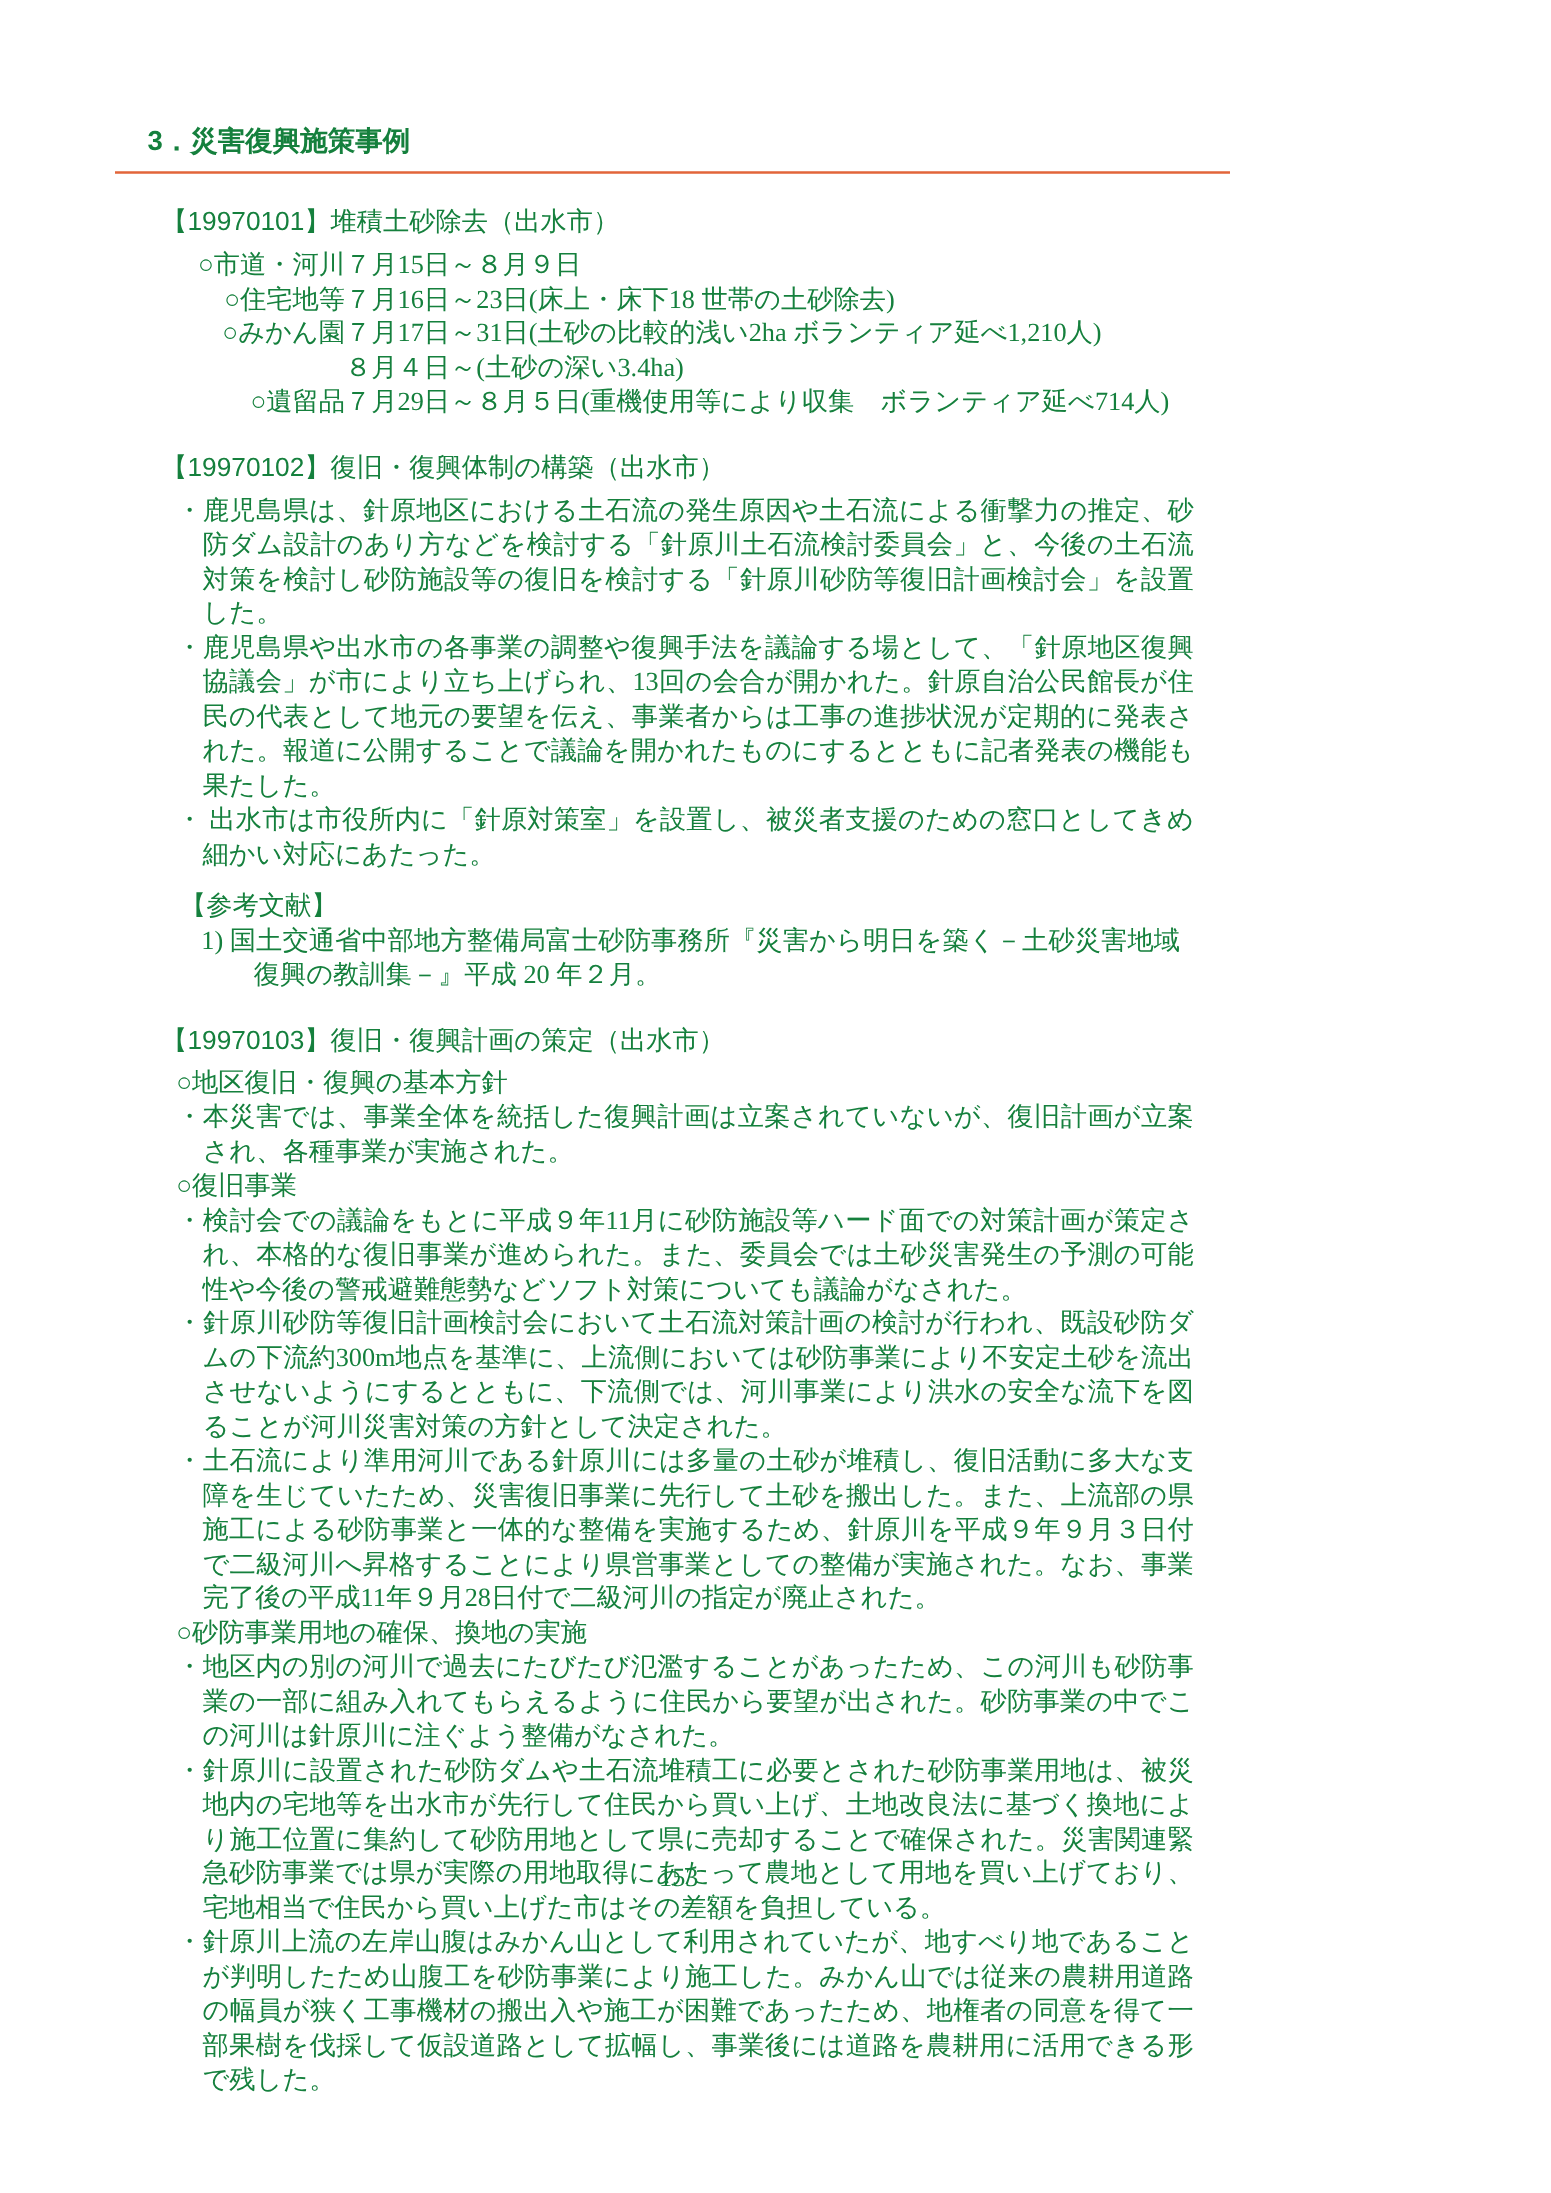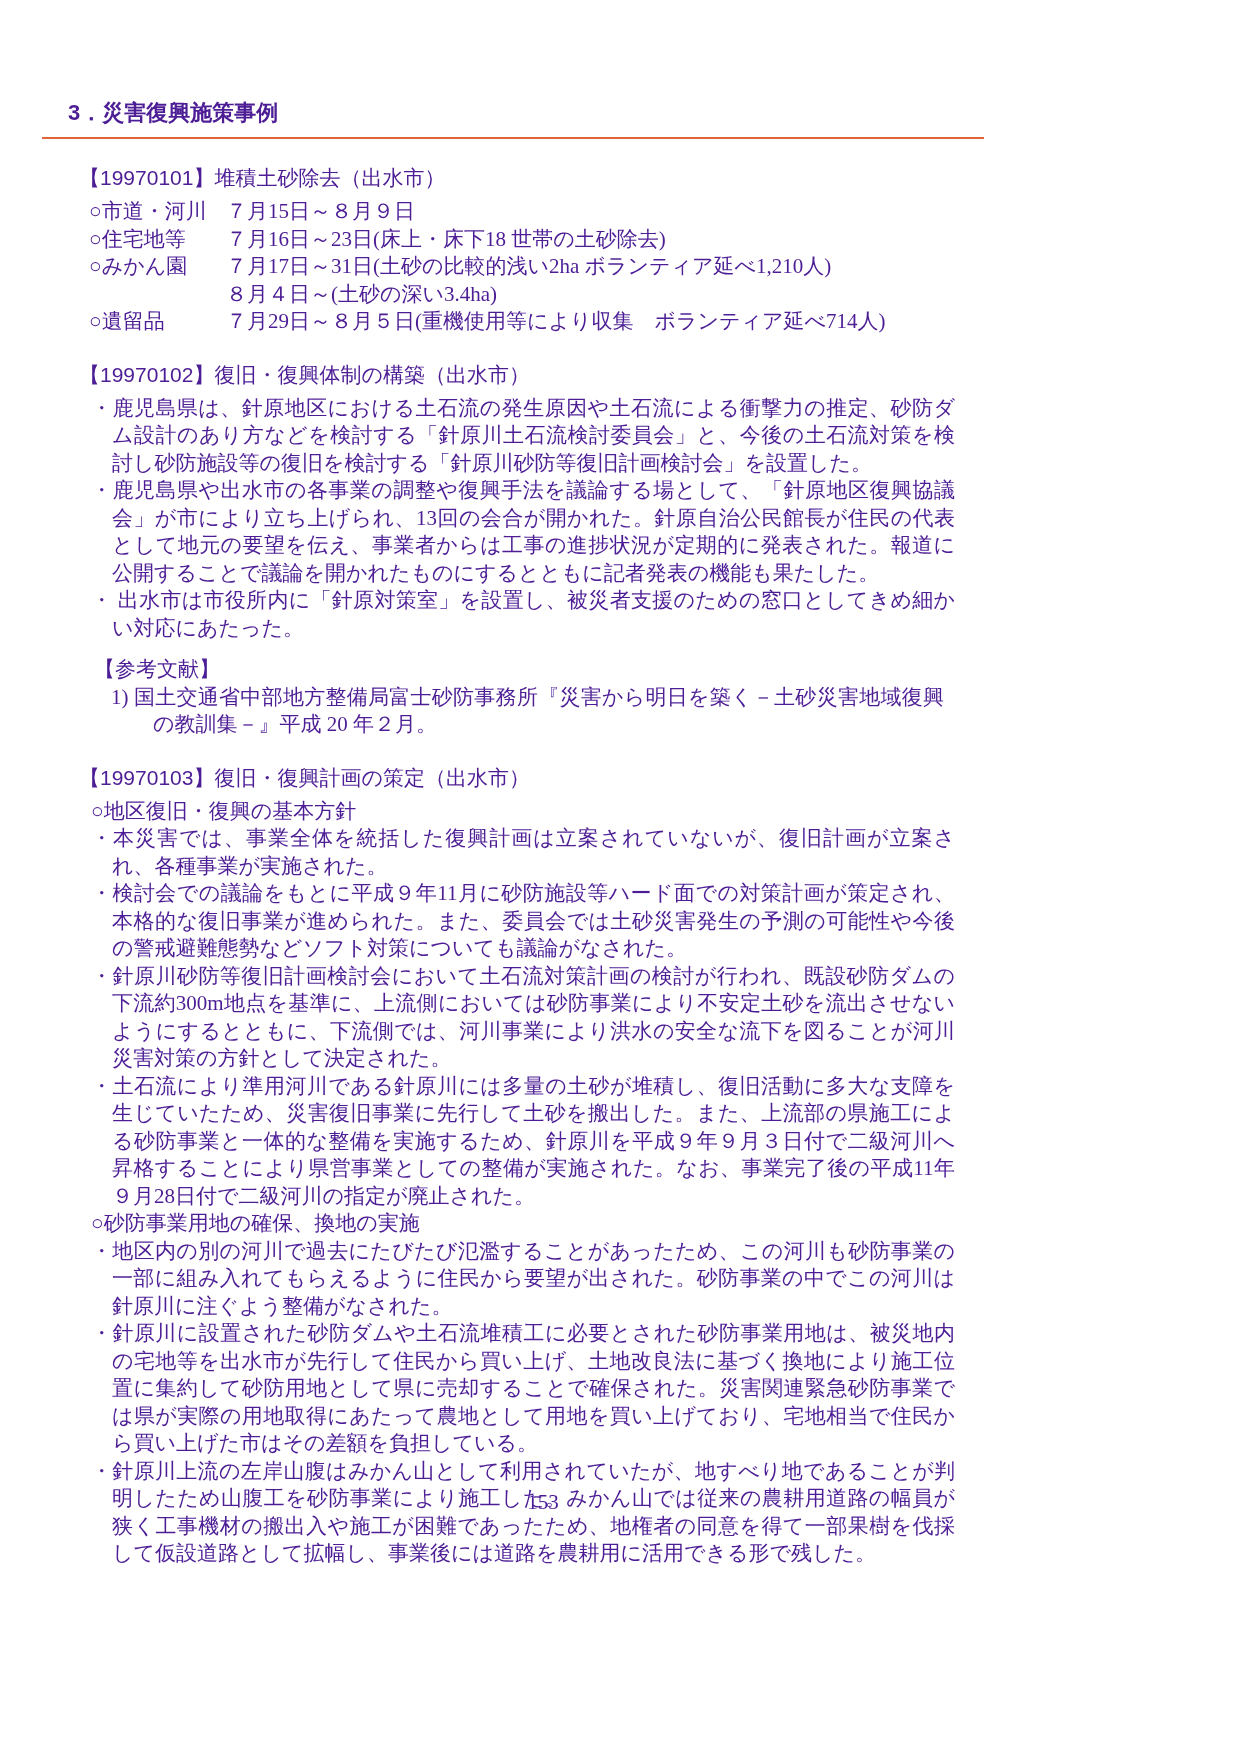--- a/index.html
+++ b/index.html
@@ -6,23 +6,23 @@
     margin: 0;
     padding: 0;
     background: #ffffff;
   }
   .page {
     position: relative;
     width: 1086px;
     height: 1754px;
     box-sizing: border-box;
     background: #ffffff;
-    color: #4c1d95;
+    color: #15803d;
     font-family: "Liberation Serif", "DejaVu Serif", serif;
-    padding: 100px 102px 0 42px;
+    padding: 100px 102px 0 92px;
     overflow: hidden;
   }
   .doc-header h1 {
     font-family: "Liberation Sans", "DejaVu Sans", sans-serif;
     font-size: 22px;
     font-weight: 700;
     margin: 0 0 11px 26px;
     line-height: 26px;
   }
   .header-rule {
@@ -37,21 +37,21 @@
     font-weight: 400;
     margin: 0 0 6px 37px;
     line-height: 29px;
   }
   .schedule { margin-left: 47px; }
   .schedule-row {
     display: flex;
     font-size: 21px;
     line-height: 27.5px;
   }
-  .schedule-label { flex: none; width: 137px; }
+  .schedule-label { flex: none; width: 137px; text-align: right; }
   .schedule-lines { display: flex; flex-direction: column; }
   .para {
     margin: 0 29px 0 49px;
     font-size: 21px;
     line-height: 27.5px;
     padding-left: 21px;
     text-indent: -21px;
     text-align: justify;
   }
   .para.heading-line {
@@ -129,20 +129,21 @@
         <p class="para">・ 出水市は市役所内に「針原対策室」を設置し、被災者支援のための窓口としてきめ細かい対応にあたった。</p>
         <div class="references">
           <p class="ref-title">【参考文献】</p>
           <p class="ref-item">1) 国土交通省中部地方整備局富士砂防事務所『災害から明日を築く－土砂災害地域復興の教訓集－』平成 20 年２月。</p>
         </div>
       </section>
       <section class="section">
         <h2 class="section-title">【19970103】復旧・復興計画の策定（出水市）</h2>
         <p class="para heading-line">○地区復旧・復興の基本方針</p>
         <p class="para">・本災害では、事業全体を統括した復興計画は立案されていないが、復旧計画が立案され、各種事業が実施された。</p>
+        <p class="para heading-line">○復旧事業</p>
         <p class="para">・検討会での議論をもとに平成９年11月に砂防施設等ハード面での対策計画が策定され、本格的な復旧事業が進められた。また、委員会では土砂災害発生の予測の可能性や今後の警戒避難態勢などソフト対策についても議論がなされた。</p>
         <p class="para">・針原川砂防等復旧計画検討会において土石流対策計画の検討が行われ、既設砂防ダムの下流約300m地点を基準に、上流側においては砂防事業により不安定土砂を流出させないようにするとともに、下流側では、河川事業により洪水の安全な流下を図ることが河川災害対策の方針として決定された。</p>
         <p class="para">・土石流により準用河川である針原川には多量の土砂が堆積し、復旧活動に多大な支障を生じていたため、災害復旧事業に先行して土砂を搬出した。また、上流部の県施工による砂防事業と一体的な整備を実施するため、針原川を平成９年９月３日付で二級河川へ昇格することにより県営事業としての整備が実施された。なお、事業完了後の平成11年９月28日付で二級河川の指定が廃止された。</p>
         <p class="para heading-line">○砂防事業用地の確保、換地の実施</p>
         <p class="para">・地区内の別の河川で過去にたびたび氾濫することがあったため、この河川も砂防事業の一部に組み入れてもらえるように住民から要望が出された。砂防事業の中でこの河川は針原川に注ぐよう整備がなされた。</p>
         <p class="para">・針原川に設置された砂防ダムや土石流堆積工に必要とされた砂防事業用地は、被災地内の宅地等を出水市が先行して住民から買い上げ、土地改良法に基づく換地により施工位置に集約して砂防用地として県に売却することで確保された。災害関連緊急砂防事業では県が実際の用地取得にあたって農地として用地を買い上げており、宅地相当で住民から買い上げた市はその差額を負担している。</p>
         <p class="para">・針原川上流の左岸山腹はみかん山として利用されていたが、地すべり地であることが判明したため山腹工を砂防事業により施工した。みかん山では従来の農耕用道路の幅員が狭く工事機材の搬出入や施工が困難であったため、地権者の同意を得て一部果樹を伐採して仮設道路として拡幅し、事業後には道路を農耕用に活用できる形で残した。</p>
       </section>
     </main>
 

